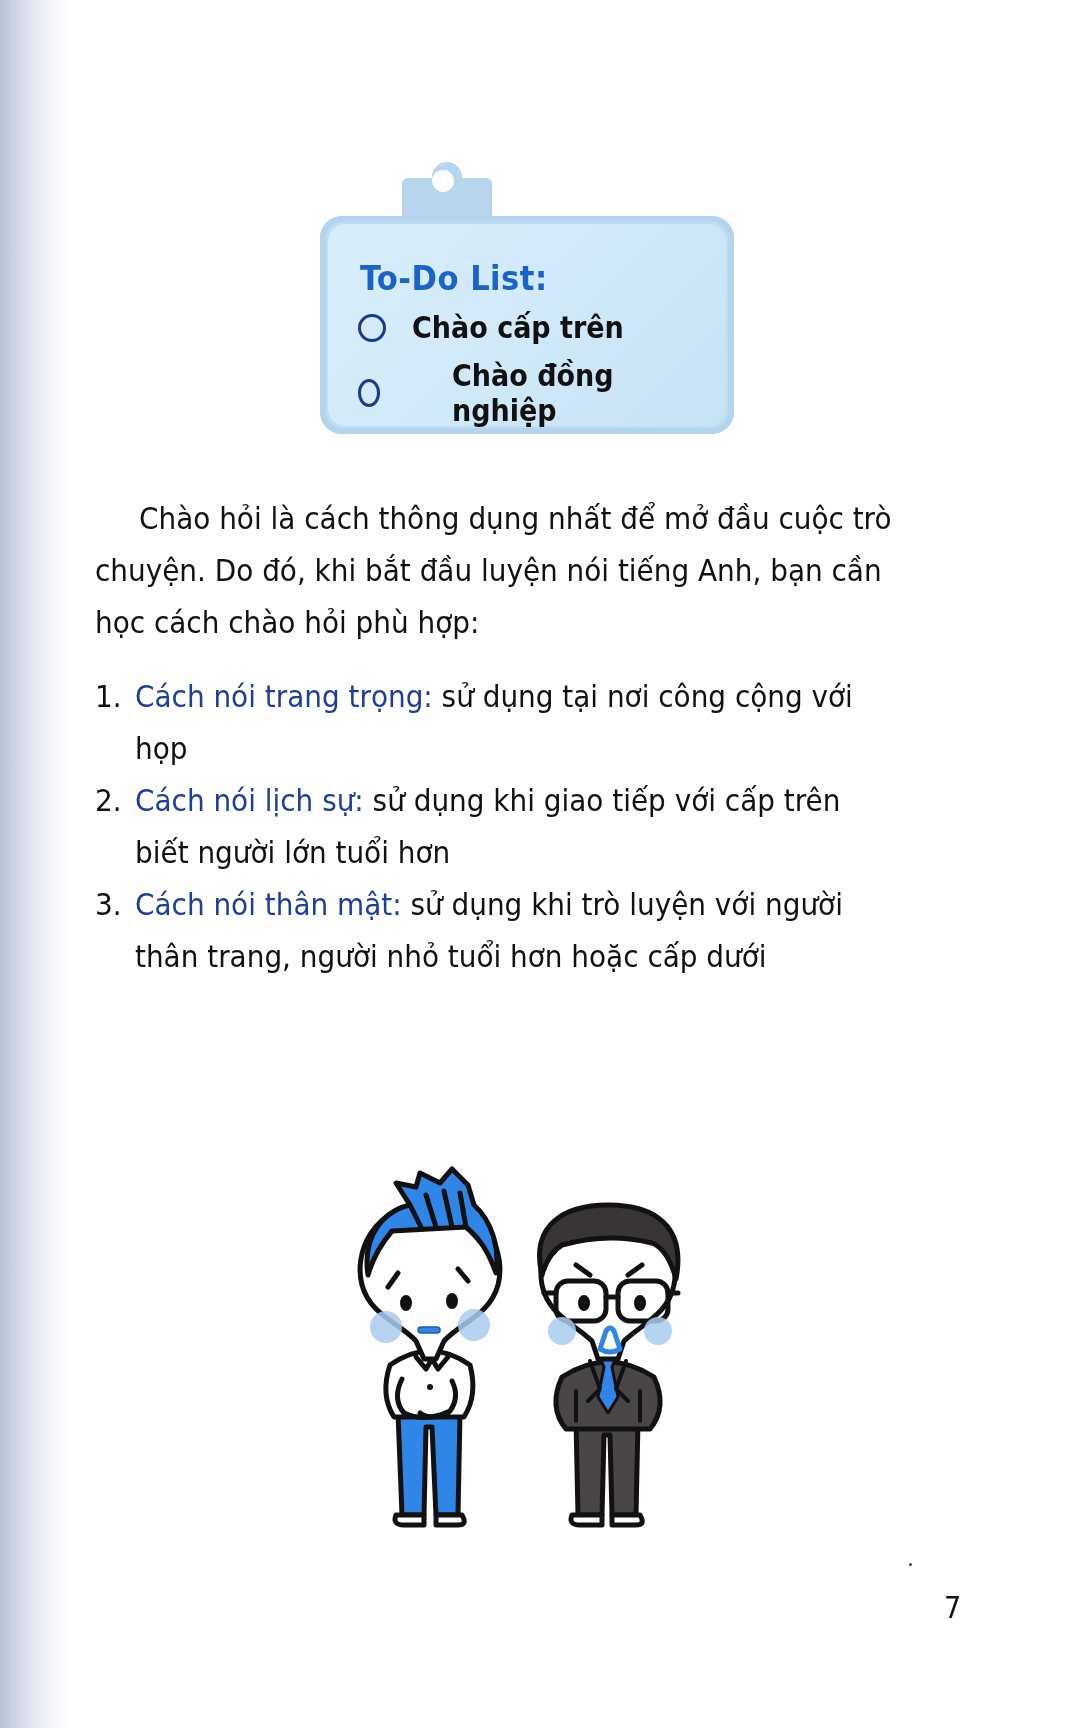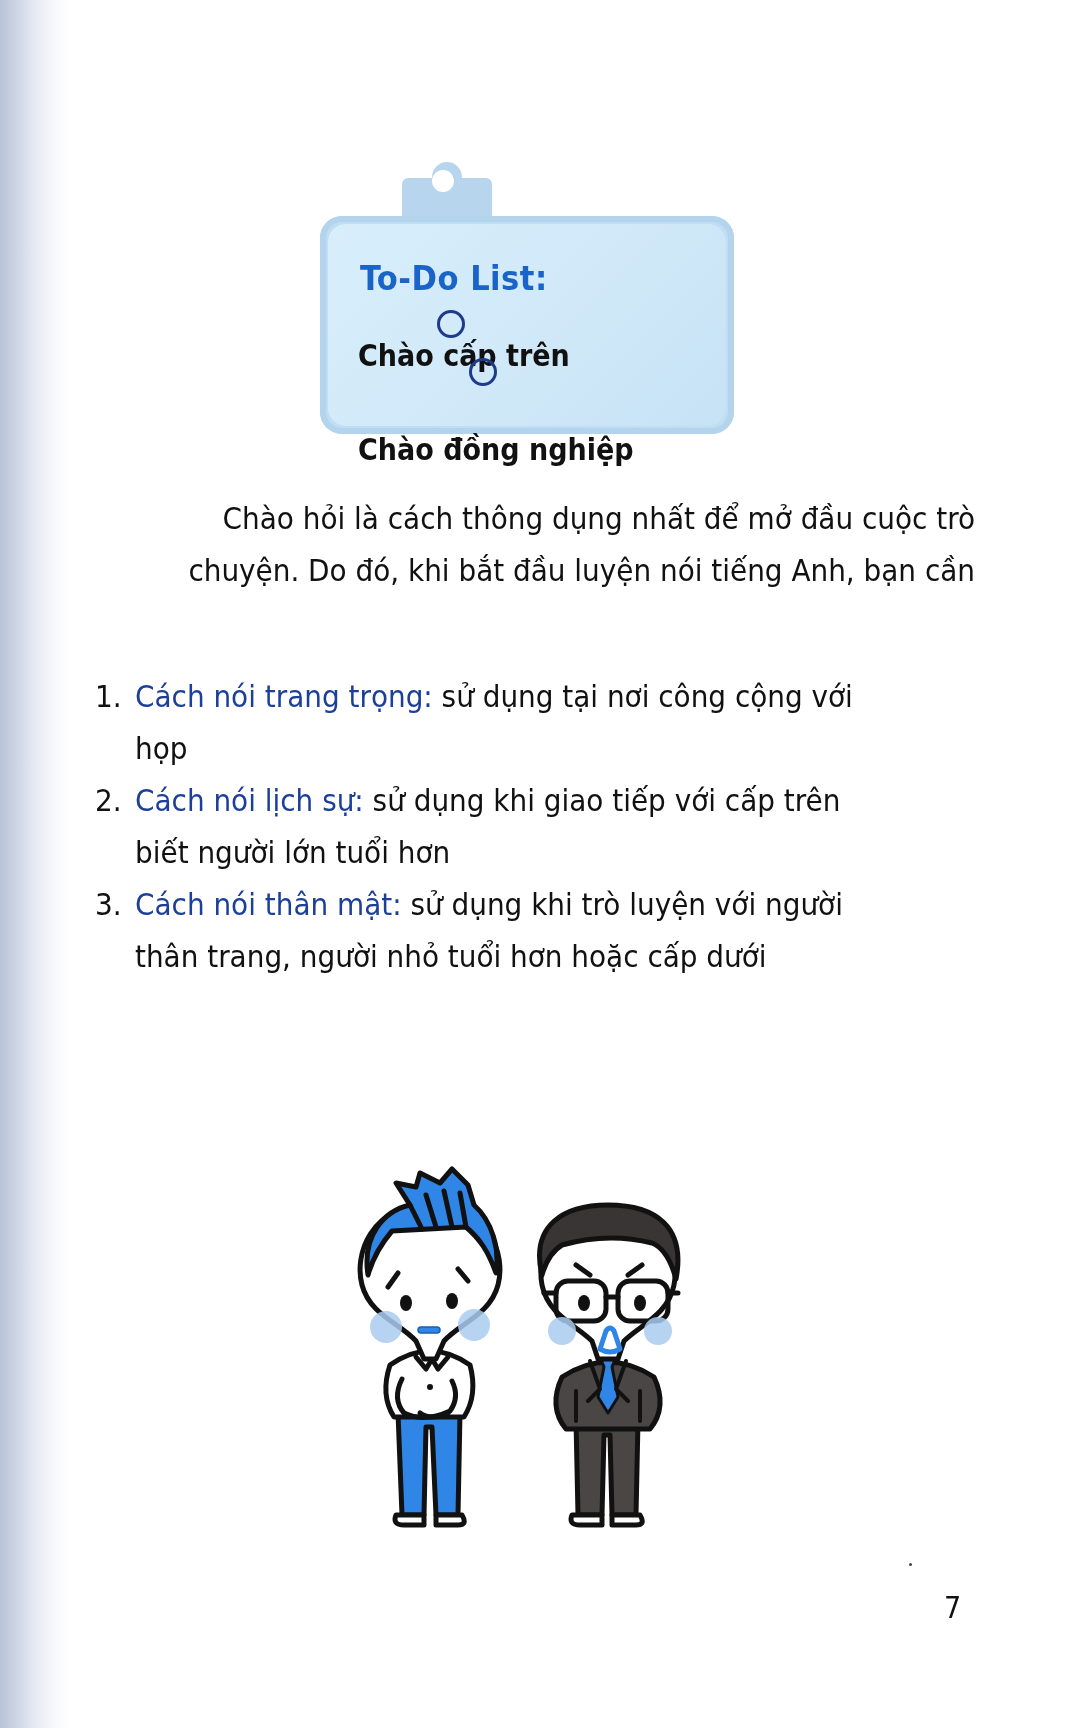--- a/index.html
+++ b/index.html
@@ -34,35 +34,34 @@
   }
   .clip-inner {
     position:absolute; left:8px; top:46px; width:398px; height:202px;
     background:linear-gradient(135deg,#d8eefb 0%, #cfe8f8 60%, #c6e2f5 100%);
     border-radius:18px;
   }
   .todo-title {
     position:absolute; left:40px; top:80px;
     font-size:34px; font-weight:bold; color:#1a63c8; letter-spacing:0.5px;
   }
-  .todo-item { position:absolute; left:38px; display:flex; align-items:center;flex-direction:column; }
+  .todo-item { position:absolute; left:38px; display:flex; align-items:center; }
   .todo-item.i1 { top:132px; }
   .todo-item.i2 { top:180px;gap:46px; }
   .todo-check {
     width:28px; height:28px; border:3px solid #1e3a8a; border-radius:50%;
     box-sizing:border-box; margin-right:26px;
   }
   .todo-text { font-size:30px; font-weight:bold; color:#111; }
 
   
   .para {
     position:absolute; left:95px; top:492px; width:880px;
     font-size:31px; line-height:52px; color:#111;
     font-family:"DejaVu Sans Condensed","DejaVu Sans",sans-serif;
-    text-align:right;
   }
   .para .indent { display:inline-block; width:44px; }
   .list { position:absolute; left:95px; top:670px; width:880px; }
   .li { position:relative; padding-left:40px; font-size:31px; line-height:52px; margin-bottom:0; }
   .li .num { position:absolute; left:0; top:0; }
   .li .term { color:#1c3f9a; }
   .li.l1 { margin-bottom:0; }
 
   
   .chars { position:absolute; left:340px; top:1165px; width:390px; height:375px; }
@@ -86,20 +85,21 @@
   </div>
   <div class="todo-item i2">
     <span class="todo-check"></span>
     <span class="todo-text">Chào đồng nghiệp</span>
   </div>
 </div>
 
 <div class="para">
   <div><span class="indent"></span><span>Chào hỏi là cách thông dụng nhất để mở đầu cuộc trò</span></div>
   <div>chuyện. Do đó, khi bắt đầu luyện nói tiếng Anh, bạn cần</div>
+  <div>học cách chào hỏi phù hợp:</div>
 </div>
 
 <div class="list">
   <div class="li l1">
     <span class="num">1.</span>
     <div><span class="term">Cách nói trang trọng:</span><span> sử dụng tại nơi công cộng với</span></div>
     <div>họp</div>
   </div>
   <div class="li">
     <span class="num">2.</span>

